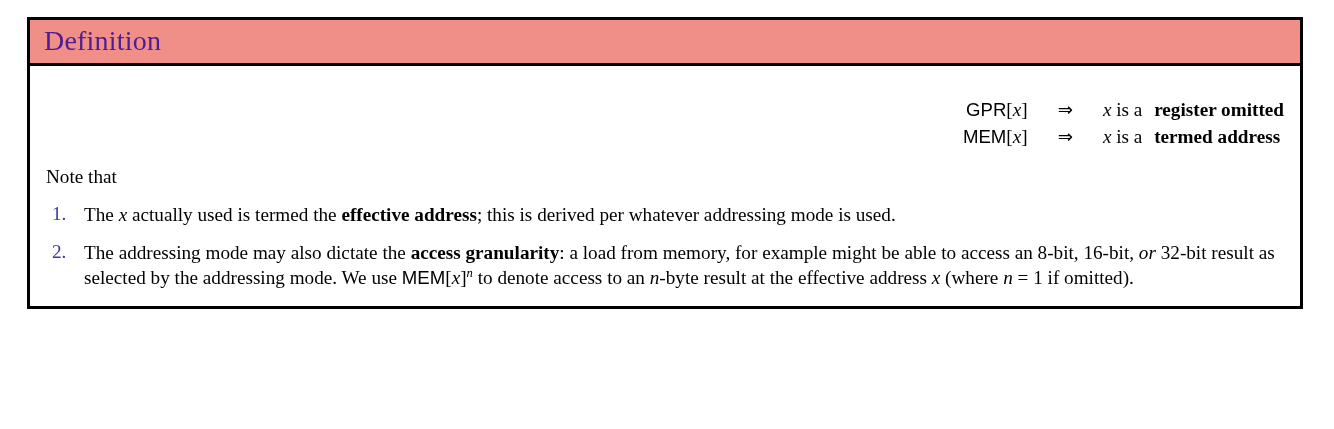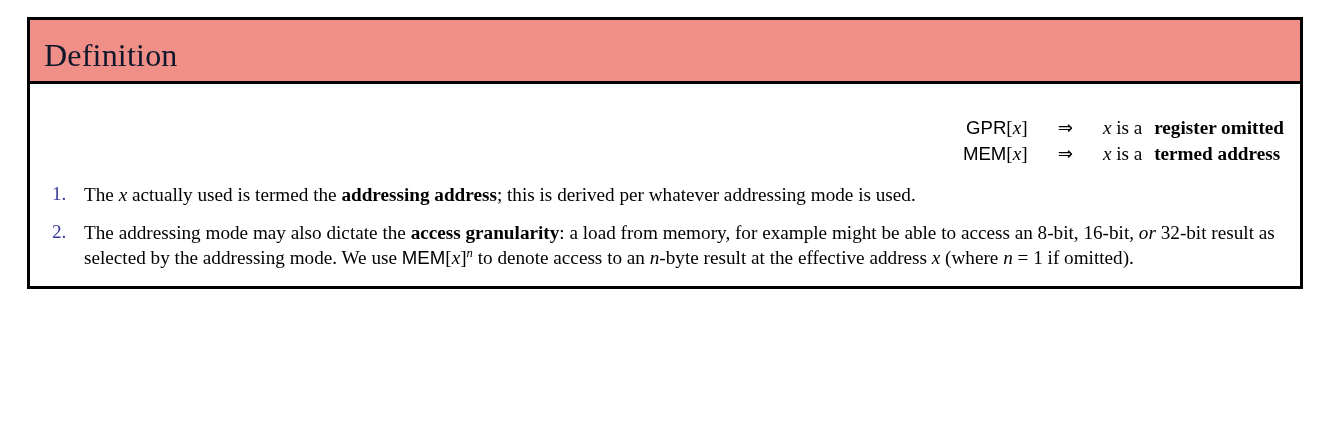--- a/index.html
+++ b/index.html
@@ -34,25 +34,24 @@
   }
 
   .defbox-header {
     background: #F08E88;
     border-bottom: 3px solid #000000;
     padding: 6px 14px 8px 14px;
     box-sizing: border-box;
   }
   .defbox-title {
     font-family: "Liberation Serif", "DejaVu Serif", serif;
-    font-size: 32px;
+    font-size: 28px;
     line-height: 1.05;
     letter-spacing: 0.2px;
-    color: #0f172a;
-    margin-top: 13px;
+    color: #4c1d95;
   }
 
   .defbox-body {
     padding: 15px 16px 16px 16px;
     box-sizing: border-box;
     font-size: 19.2px;
     line-height: 1.30;
   }
 
   .para {
@@ -170,26 +169,27 @@
             </tr>
             <tr>
               <td class="col-lhs"><span class="sans">MEM</span><span class="bracket">[</span><span class="mathvar">x</span><span class="bracket">]</span></td>
               <td class="col-arrow"><span class="arrow">⇒</span></td>
               <td class="col-rhs"><span class="mathvar">x</span><span> is a </span><span class="nbsp-gap"></span><span class="b">termed address</span></td>
             </tr>
           </tbody>
         </table>
       </div>
 
+      <p class="para note-line">Note that</p>
 
       <ol class="numlist">
 
         <li class="numitem">
           <span class="numitem-marker" style="color: rgb(58, 58, 156);">1.</span>
-          <span class="numitem-text"><span>The </span><span class="mathvar">x</span><span> actually used is termed the </span><span class="b">addressing address</span><span>; this is derived per whatever addressing mode is used.</span></span>
+          <span class="numitem-text"><span>The </span><span class="mathvar">x</span><span> actually used is termed the </span><span class="b">effective address</span><span>; this is derived per whatever addressing mode is used.</span></span>
         </li>
 
         <li class="numitem">
           <span class="numitem-marker" style="color: rgb(58, 58, 156);">2.</span>
           <span class="numitem-text"><span>The addressing mode may also dictate the </span><span class="b">access granularity</span><span>: a load from memory, for example might be able to access an 8-bit, 16-bit, </span><span class="it">or</span><span> 32-bit result as selected by the addressing mode. We use </span><span class="sans">MEM</span><span class="bracket">[</span><span class="mathvar">x</span><span class="bracket">]</span><span class="sup">n</span><span> to denote access to an </span><span class="mathvar">n</span><span>-byte result at the effective address </span><span class="mathvar">x</span><span> (where </span><span class="mathvar">n</span><span> = 1 if omitted).</span></span>
         </li>
 
       </ol>
 
     </div>

